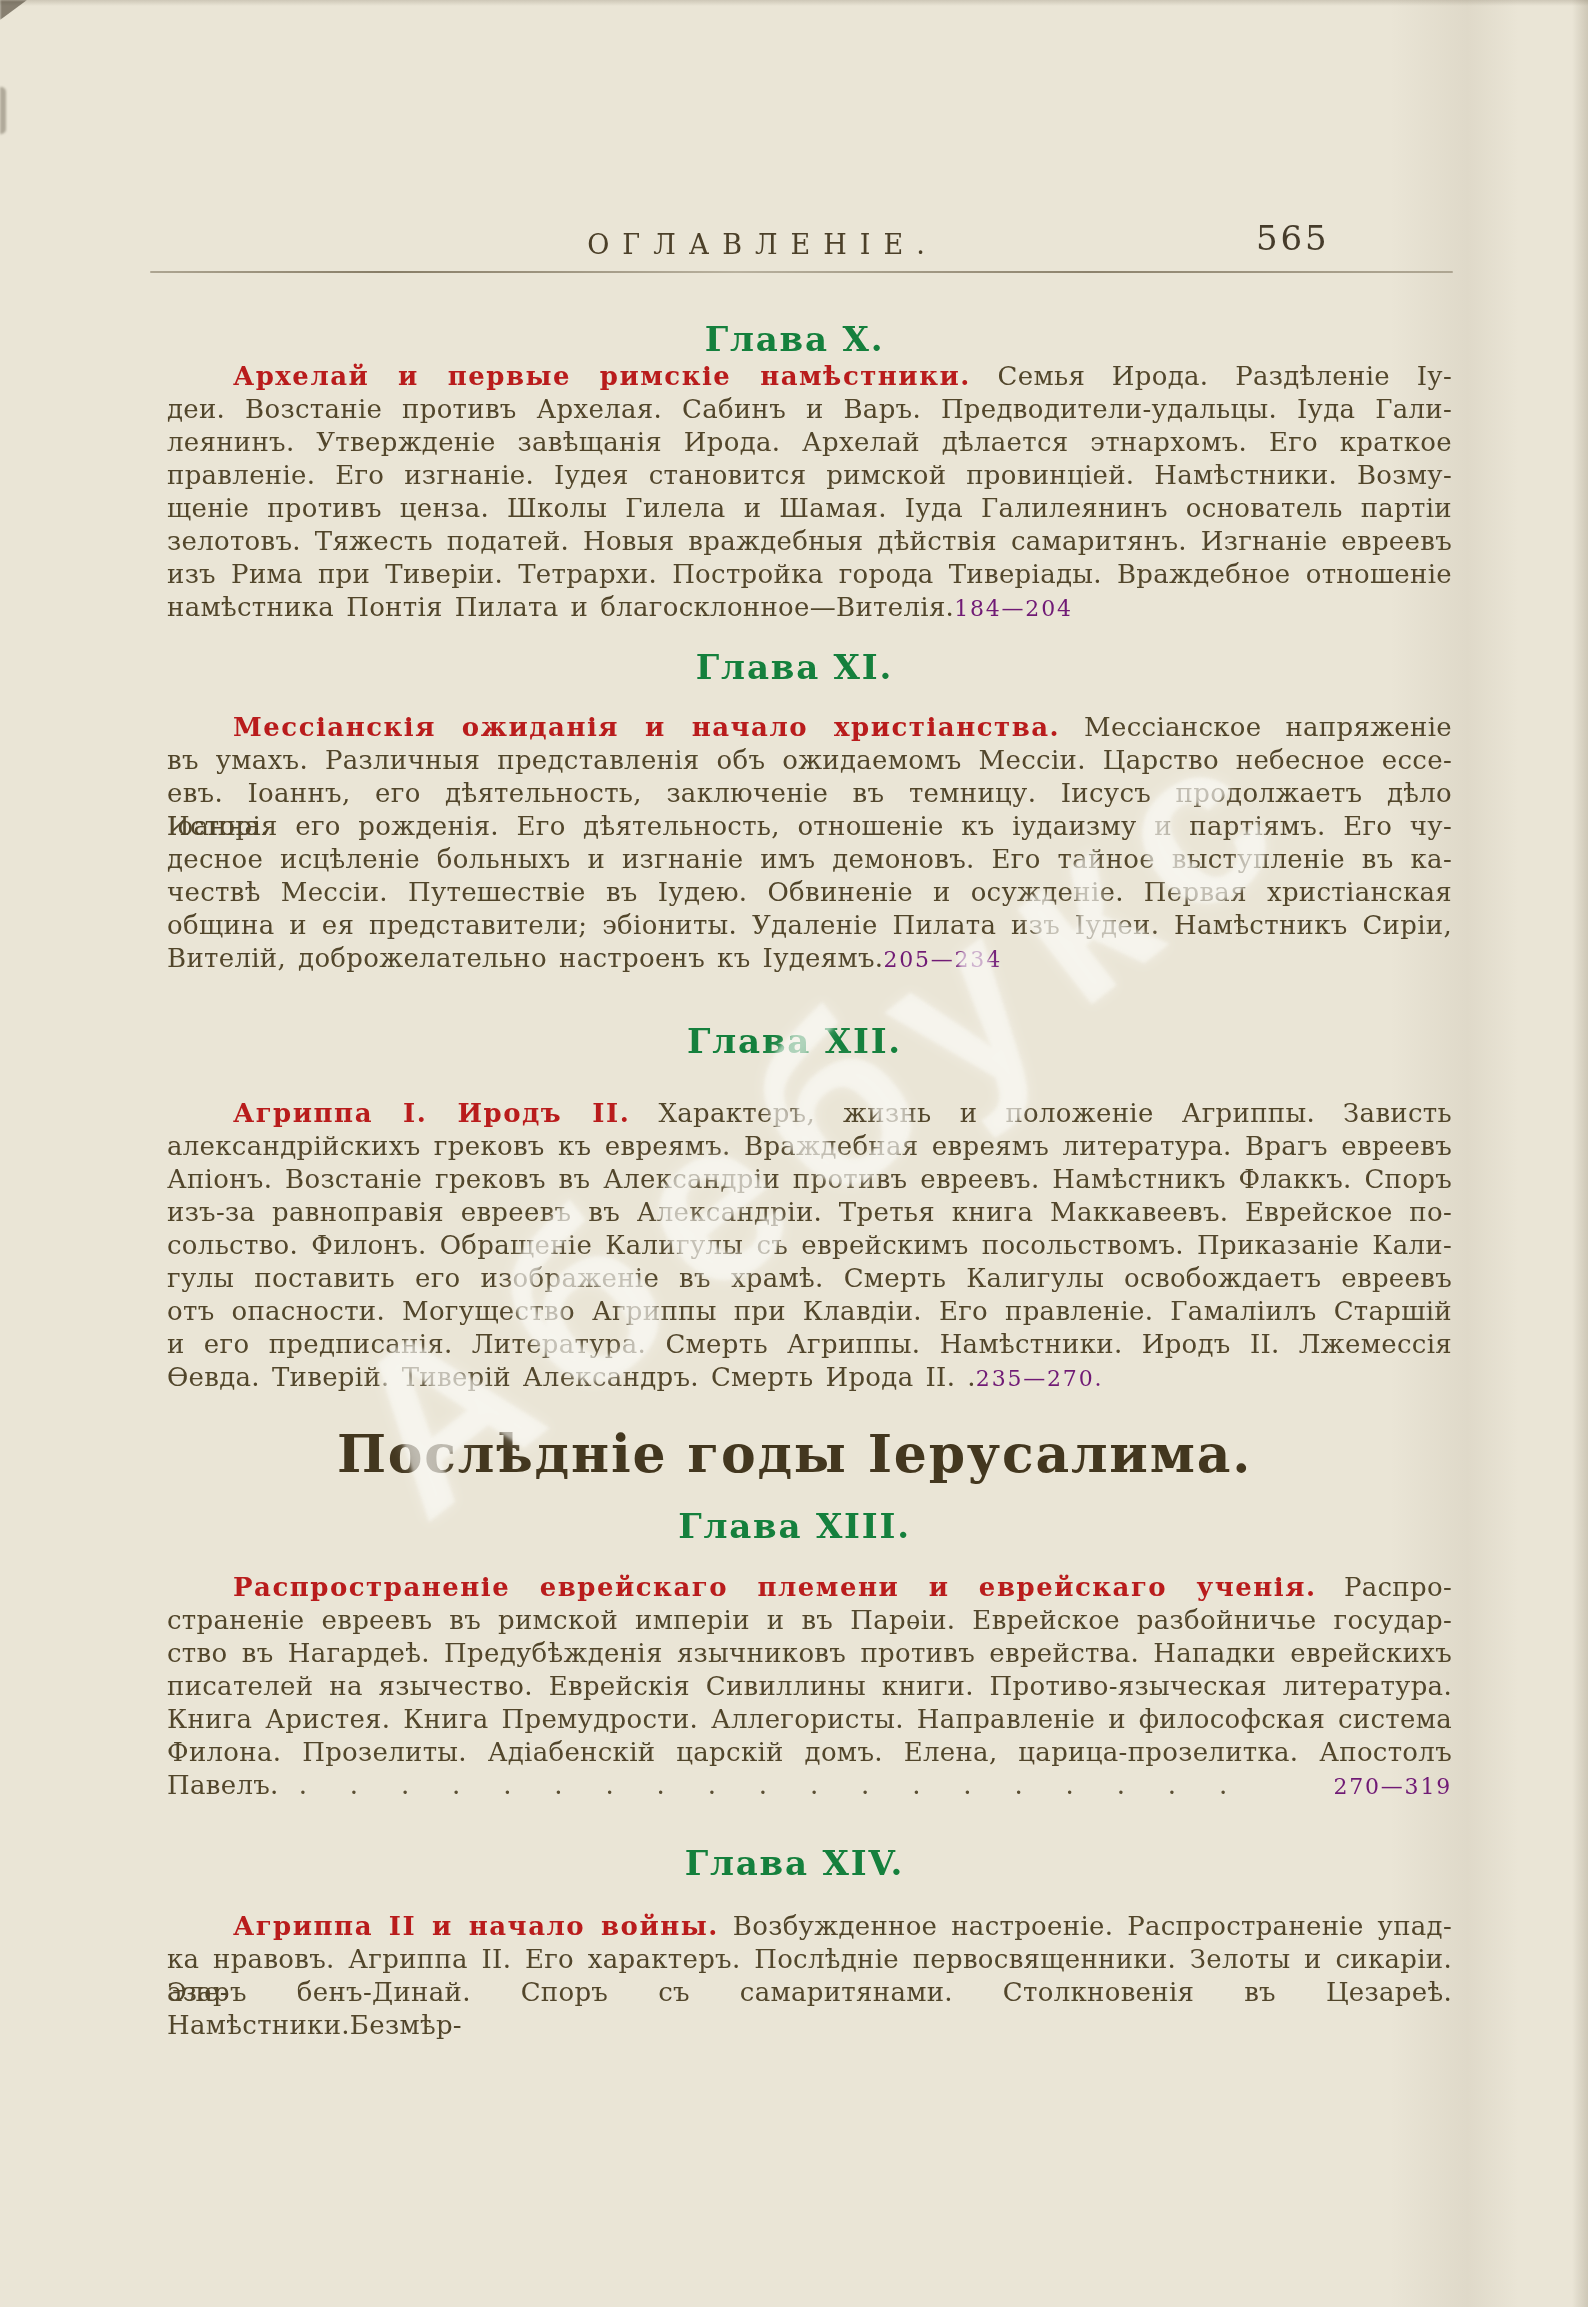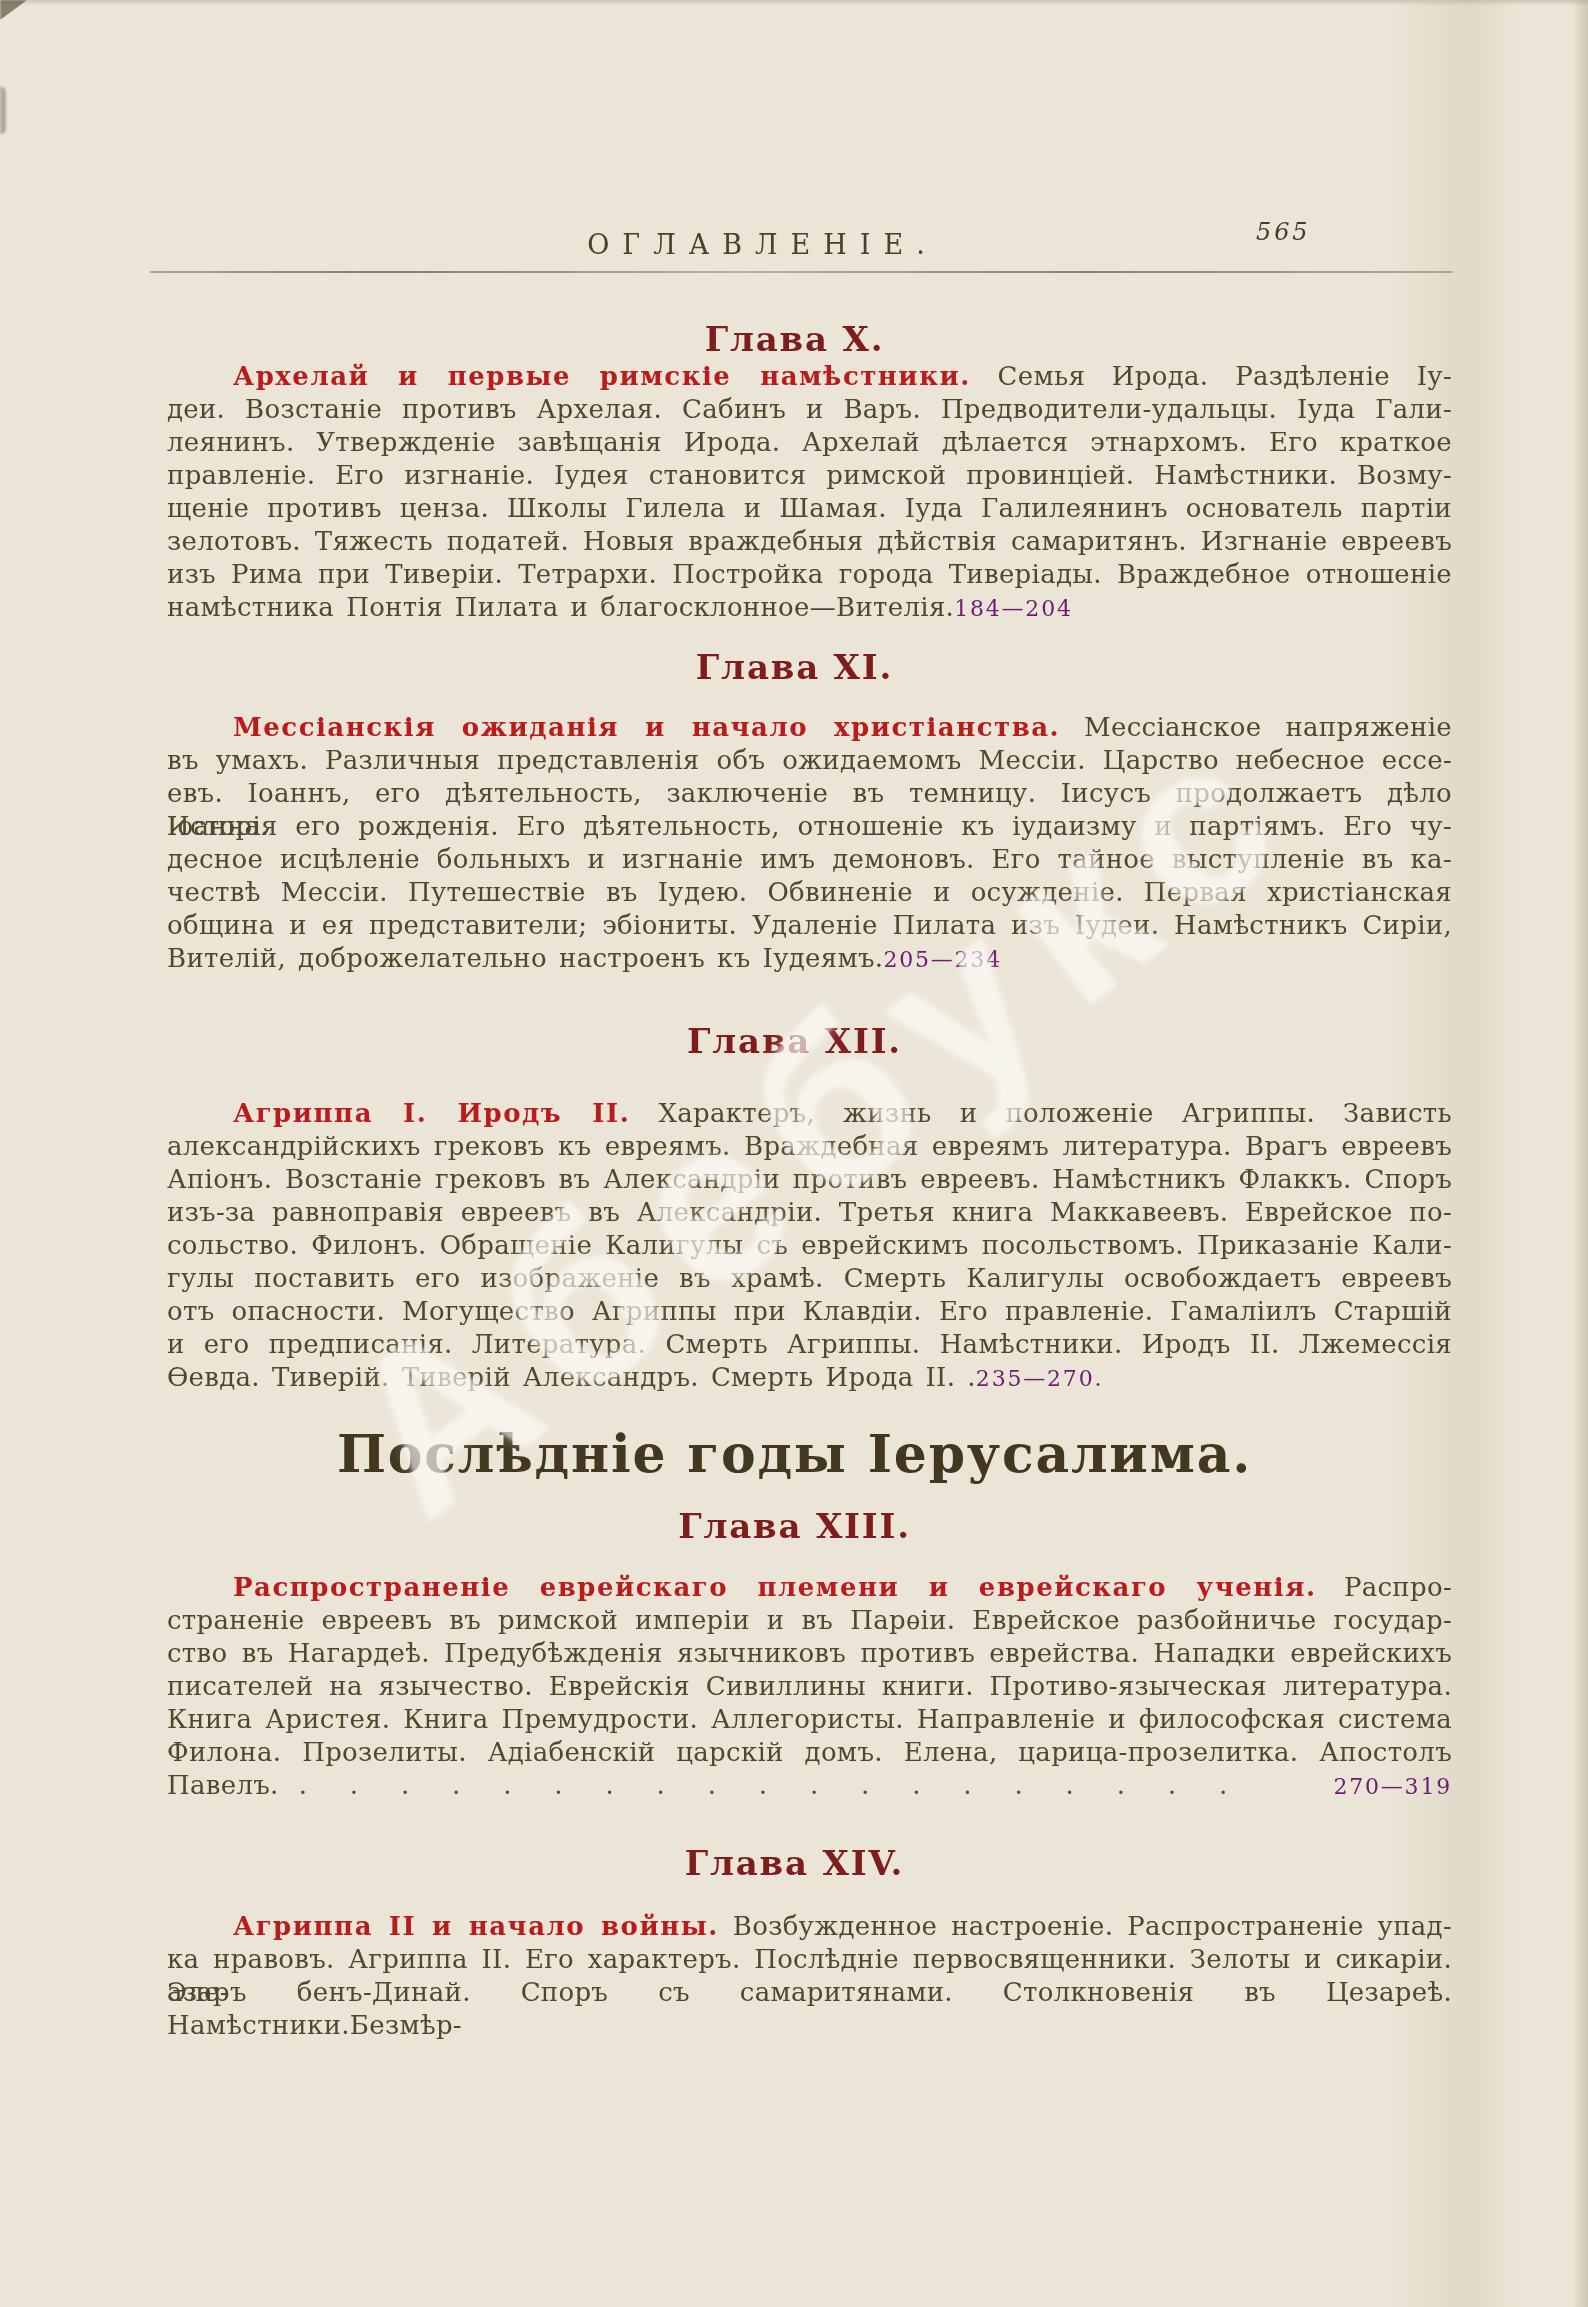--- a/index.html
+++ b/index.html
@@ -42,35 +42,35 @@
   }
 
   .header-title {
     position:absolute; top:229px; left:14px; width:1497px;
     text-align:center;
     font-size:27px; letter-spacing:13px;
     color:#4c4029; font-weight:400;
   }
   .page-num {
     position:absolute; top:218px; left:1256px;
-    font-size:24px; letter-spacing:2.9px; color:#463c2b;font-style:italic;
+    font-size:34px; letter-spacing:2.9px; color:#463c2b;
   }
   .rule {
     position:absolute; top:271px; left:150px; width:1303px; height:1.8px;
     background:linear-gradient(to right,
       rgba(124,113,90,0.55), rgba(124,113,90,0.9) 18%,
       rgba(124,113,90,0.45) 45%, rgba(124,113,90,0.85) 72%,
       rgba(124,113,90,0.5));
     border-radius:1.2px;
   }
 
   .chap-h {
     position:absolute; left:151px; width:1287px; margin:0;
     text-align:center;
-    font-size:34px; font-weight:700; color:#7f1d1d;
+    font-size:34px; font-weight:700; color:#15803d;
     letter-spacing:1.8px;
   }
   .section-title {
     position:absolute; left:151px; width:1287px; margin:0;
     text-align:center;
     font-size:52px; font-weight:700; color:#43371f;
     letter-spacing:1.8px;
   }
 
   .para {

